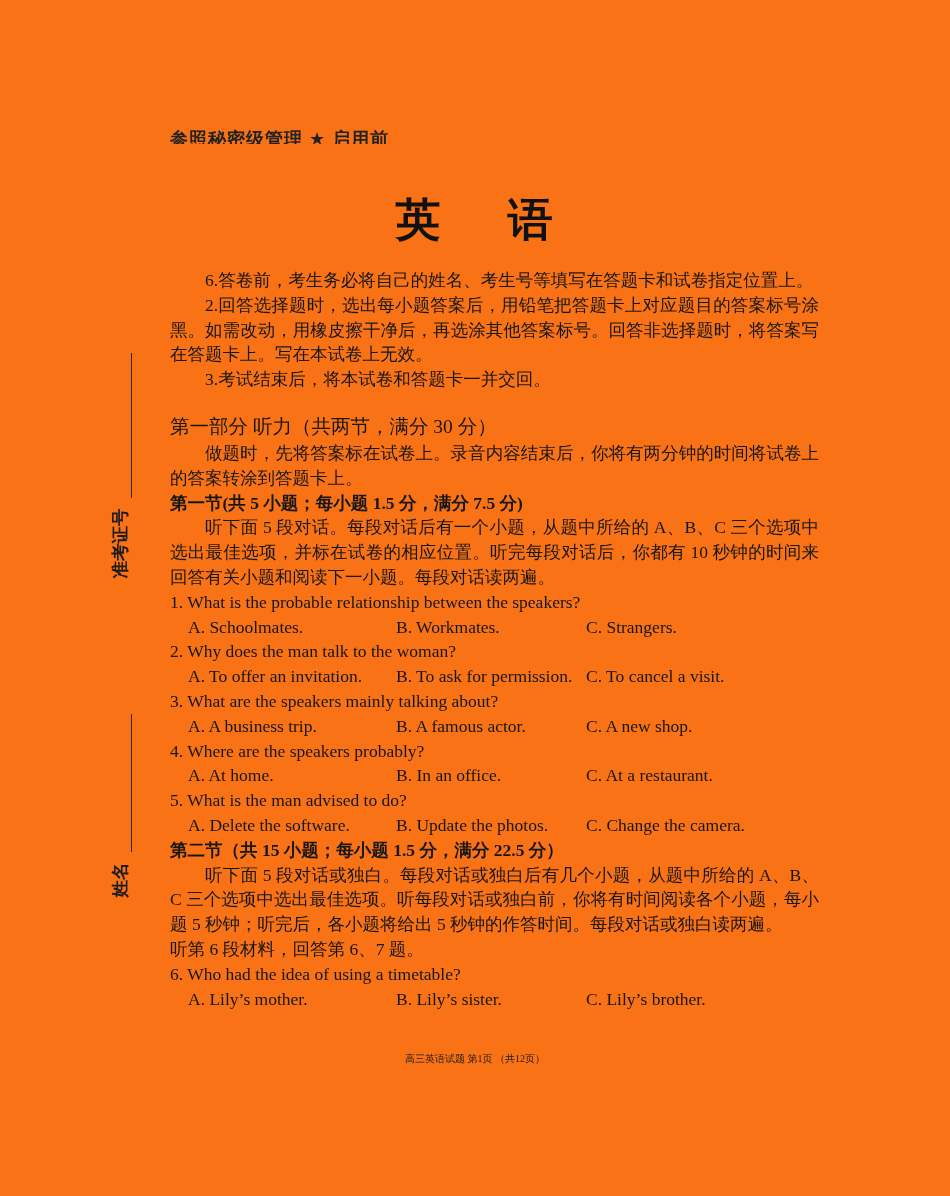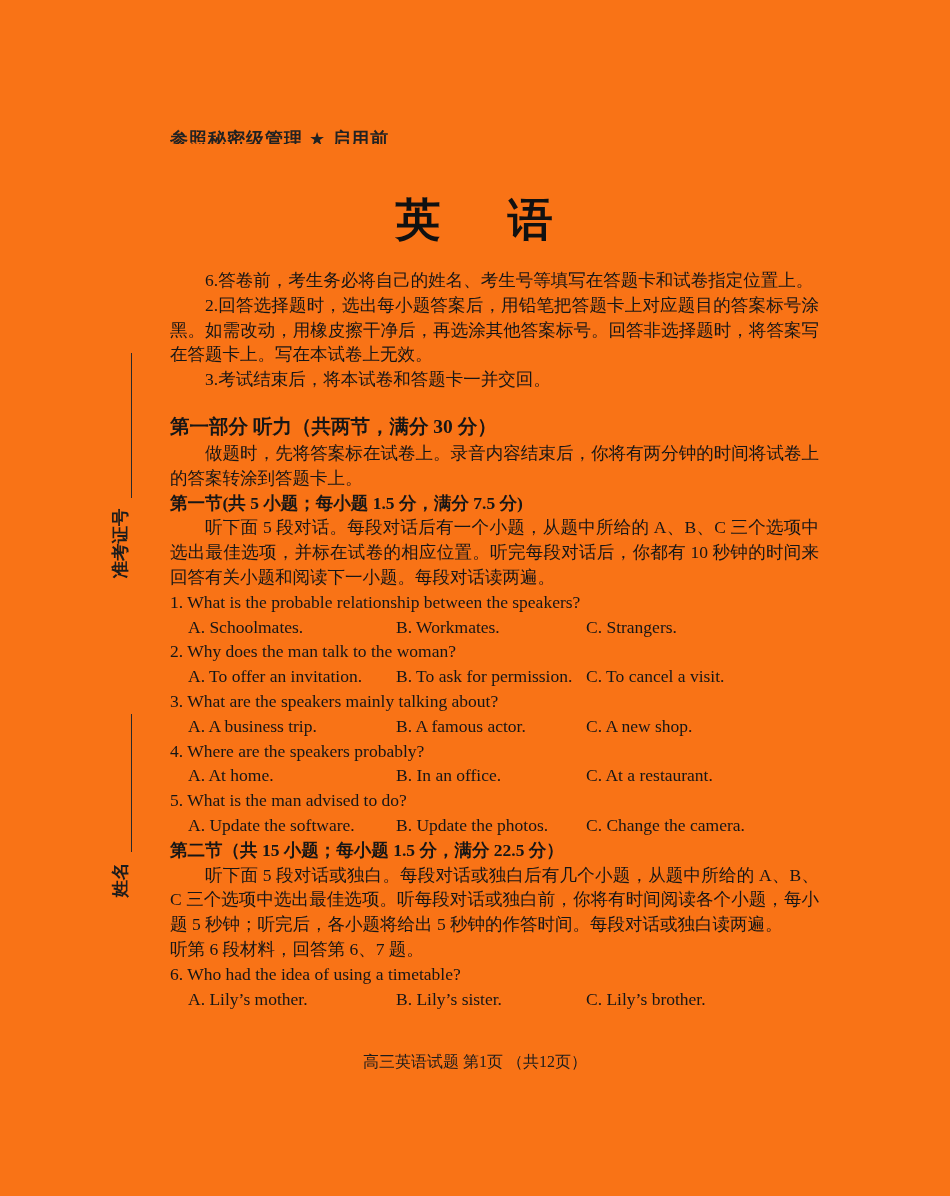--- a/index.html
+++ b/index.html
@@ -41,32 +41,32 @@
 
   .content{
     position:absolute;left:170px;top:268px;width:649px;
     font-size:17.5px;line-height:24.8px;text-align:justify;
   }
   .content p{margin:0;}
   .indent{text-indent:35px;}
   .b{font-weight:700;}
   .part-heading{
     margin:21px 0 0 0;
-    font-size:19.5px;line-height:28px;font-weight:700;text-align:left;
+    font-size:19.5px;line-height:28px;font-weight:400;text-align:left;
   }
   .sec-heading{font-size:17.5px;line-height:24.8px;margin:0;text-align:left;}
   .q{text-align:left;}
   .opts{position:relative;height:24.8px;}
   .opts span{position:absolute;top:0;white-space:nowrap;}
   .opt-a{left:18px;}
   .opt-b{left:226px;}
   .opt-c{left:416px;}
   .footer{
     position:absolute;top:1052px;left:0;width:100%;
-    text-align:center;font-size:16px;color:#1c1c1c;
+    text-align:center;font-size:10px;color:#1c1c1c;
   }
 </style>
 </head>
 <body>
 
 <div class="page">
 
   <div class="security">
     <span>参照秘密级管理 ★ 启用前</span>
   </div>
@@ -126,21 +126,21 @@
       <div class="opts">
         <span class="opt-a">A. At home.</span>
         <span class="opt-b">B. In an office.</span>
         <span class="opt-c">C. At a restaurant.</span>
       </div>
     </div>
 
     <div>
       <p class="q">5. What is the man advised to do?</p>
       <div class="opts">
-        <span class="opt-a">A. Update the software.</span>
+        <span class="opt-a">A. Delete the software.</span>
         <span class="opt-b">B. Update the photos.</span>
         <span class="opt-c">C. Change the camera.</span>
       </div>
     </div>
 
     <h3 class="sec-heading">第二节（共 15 小题；每小题 1.5 分，满分 22.5 分）</h3>
     <p class="indent">听下面 5 段对话或独白。每段对话或独白后有几个小题，从题中所给的 A、B、C 三个选项中选出最佳选项。听每段对话或独白前，你将有时间阅读各个小题，每小题 5 秒钟；听完后，各小题将给出 5 秒钟的作答时间。每段对话或独白读两遍。</p>
     <p>听第 6 段材料，回答第 6、7 题。</p>
 
     <div>

